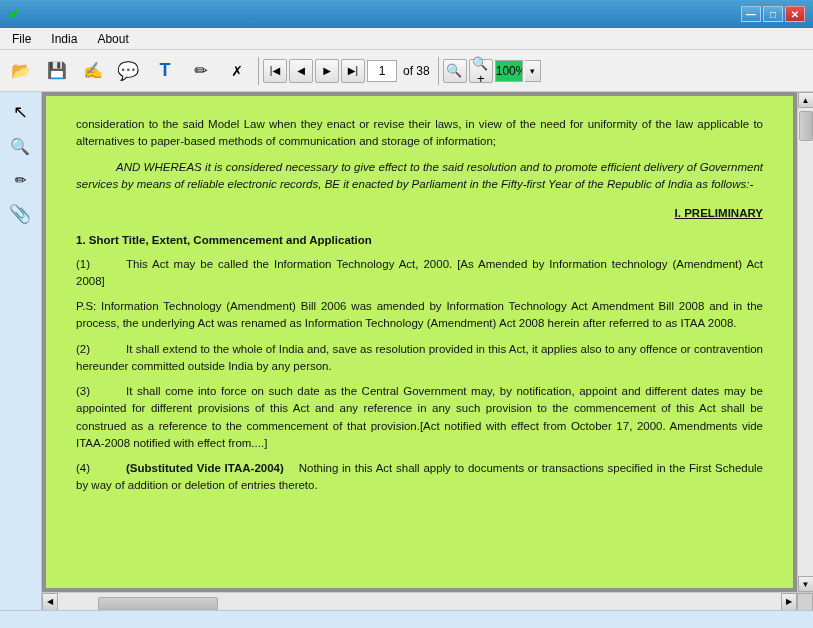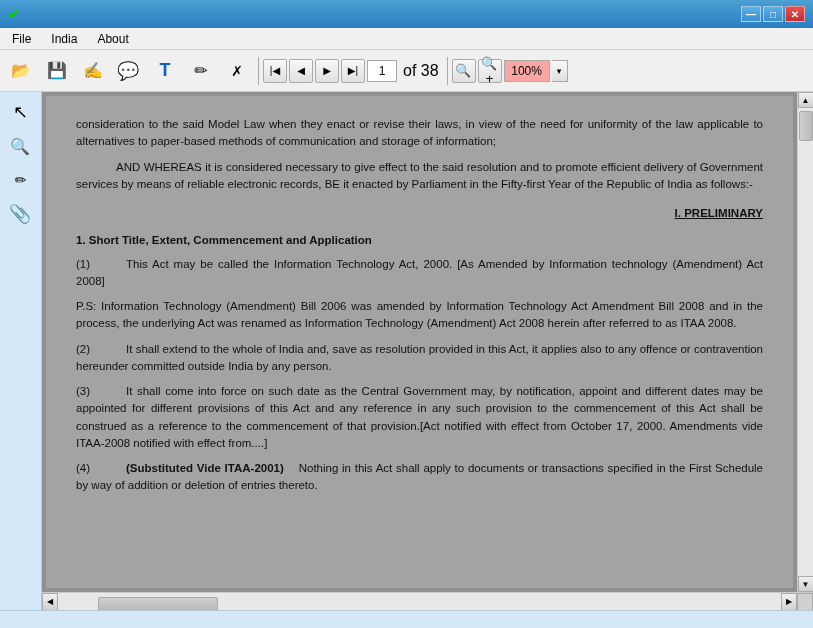--- a/index.html
+++ b/index.html
@@ -76,27 +76,27 @@
       font-size: 10px;
       border-radius: 2px;
     }
     .page-input {
       width: 30px; height: 22px;
       border: 1px solid #aaa;
       text-align: center;
       font-size: 12px;
       background: white;
     }
-    .page-of { font-size: 16px; margin: 0 4px; }
+    .page-of { font-size: 12px; margin: 0 4px; }
     .zoom-input {
-      width: 46px; height: 22px;
+      width: 28px; height: 22px;
       border: 1px solid #aaa;
       text-align: center;
       font-size: 12px;
-      background: #fca5a5;
+      background: #22c55e;
     }
     .zoom-dropdown {
       width: 16px; height: 22px;
       border: 1px solid #aaa; border-left: none;
       background: linear-gradient(to bottom, #f8f8f8, #e0e0e0);
       cursor: pointer;
       font-size: 9px;
       display: flex; align-items: center; justify-content: center;
     }
 
@@ -138,21 +138,21 @@
       flex-direction: column;
     }
     .doc-scroll-area {
       flex: 1;
       overflow: hidden;
       position: relative;
       display: flex;
     }
     .doc-content {
       flex: 1;
-      background: #a3a3a3;
+      background: #bef264;
       margin: 4px;
       padding: 20px 30px;
       overflow: hidden;
       position: relative;
     }
 
     
     .right-scrollbar {
       width: 16px;
       background: #e0e0e0;
@@ -204,21 +204,21 @@
       margin: 2px auto;
       border-radius: 2px;
       position: absolute;
       left: 40px; top: 2px;
     }
     .scroll-corner { width: 16px; height: 18px; background: #d0d0d0; border: 1px solid #aaa; }
 
     
     .doc-text { font-size: 11.5px; line-height: 1.5; color: #111; text-align: justify; }
     .doc-text p { margin-bottom: 8px; }
-    .doc-text .indent { text-indent: 40px; }
+    .doc-text .indent { text-indent: 40px; font-style: italic; }
     .doc-text .section-title { text-align: right; font-weight: bold; text-decoration: underline; margin: 12px 0 10px 0; }
     .doc-text .subsection-title { font-weight: bold; margin: 2px 0 6px 0; }
     .doc-text .bold { font-weight: bold; }
     .doc-text .para-num { display: inline-block; width: 50px; }
     .status-bar {
       height: 18px;
       background: #d4e8f7;
       border-top: 1px solid #b0c8d8;
       display: flex;
       align-items: center;
@@ -298,21 +298,21 @@
 
           <p>
             <span class="para-num" style="display:inline-block;width:50px;">(2)</span><span>It shall extend to the whole of India and, save as resolution provided in this Act, it applies also to any offence or contravention hereunder committed outside India by any person.</span>
           </p>
 
           <p>
             <span class="para-num" style="display:inline-block;width:50px;">(3)</span><span>It shall come into force on such date as the Central Government may, by notification, appoint and different dates may be appointed for different provisions of this Act and any reference in any such provision to the commencement of this Act shall be construed as a reference to the commencement of that provision.[Act notified with effect from October 17, 2000. Amendments vide ITAA-2008 notified with effect from....]</span>
           </p>
 
           <p>
-            <span class="para-num" style="display:inline-block;width:50px;">(4)</span><span class="bold">(Substituted Vide ITAA-2001)</span>&nbsp;&nbsp;&nbsp;&nbsp;<span>Nothing in this Act shall apply to documents or transactions specified in the First Schedule by way of addition or deletion of entries thereto.</span>
+            <span class="para-num" style="display:inline-block;width:50px;">(4)</span><span class="bold">(Substituted Vide ITAA-2004)</span>&nbsp;&nbsp;&nbsp;&nbsp;<span>Nothing in this Act shall apply to documents or transactions specified in the First Schedule by way of addition or deletion of entries thereto.</span>
           </p>
         </div>
       </div>
 
       <div class="right-scrollbar">
         <div class="scroll-arrow">▲</div>
         <div class="scroll-track">
           <div class="scroll-thumb"></div>
         </div>
         <div class="scroll-arrow">▼</div>

